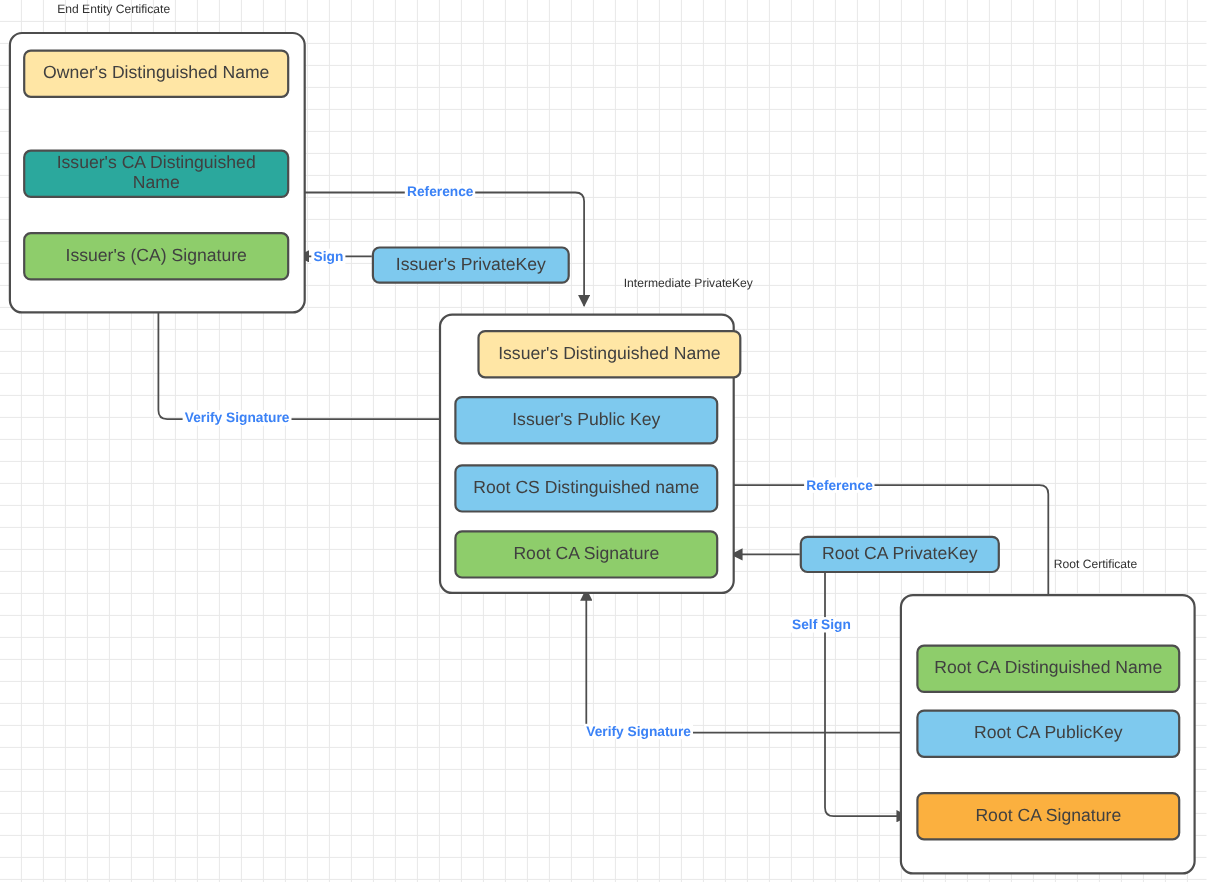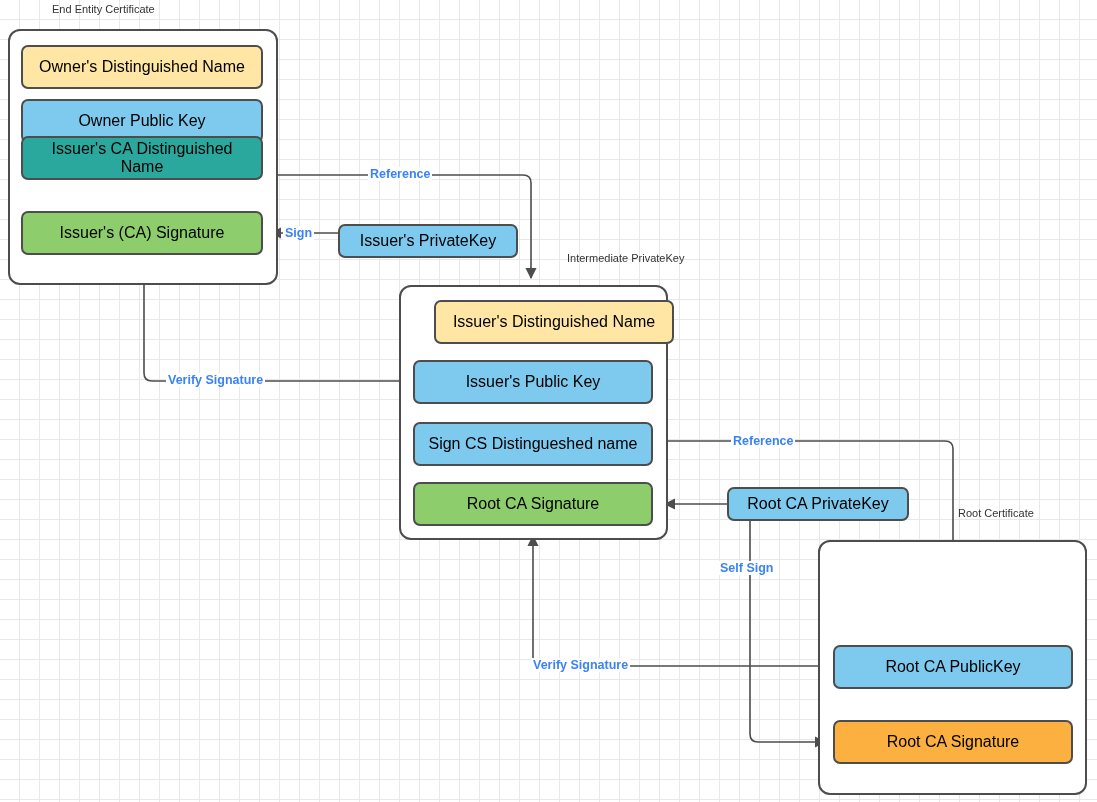--- a/index.html
+++ b/index.html
@@ -38,21 +38,21 @@
   }
   .field-box {
     position: absolute;
     box-sizing: border-box;
     border: 2.5px solid #4d4d4d;
     border-radius: 7px;
     display: flex;
     align-items: center;
     justify-content: center;
     text-align: center;
-    color: #000000;
+    color: #404040;
     font-size: 16px;
     line-height: 1.15;
     padding: 0 6px;
   }
   .caption {
     position: absolute;
     color: #333333;
     font-size: 11px;
     white-space: nowrap;
   }
@@ -96,33 +96,33 @@
 
   <div class="caption" style="left:52px; top:3px;">End Entity Certificate</div>
   <div class="caption" style="left:567px; top:252px;">Intermediate PrivateKey</div>
   <div class="caption" style="left:958px; top:507px;">Root Certificate</div>
 
   <div class="container-box" style="left:8px; top:29px; width:270px; height:256px;"></div>
   <div class="container-box" style="left:399px; top:285px; width:269px; height:255px;"></div>
   <div class="container-box" style="left:818px; top:540px; width:269px; height:255px;"></div>
 
   <div class="field-box" style="left:21px; top:45px; width:242px; height:44px; background:#ffe6a5;">Owner's Distinguished Name</div>
-  <div class="field-box" style="left:21px; top:99px; width:242px; height:44px; background:#7ec9ee;">Owner Public  Key</div>
   <div class="field-box" style="left:21px; top:136px; width:242px; height:44px; background:#2ba89d;">Issuer's CA Distinguished Name</div>
   <div class="field-box" style="left:21px; top:211px; width:242px; height:44px; background:#8ecd6b;">Issuer's (CA) Signature</div>
 
   <div class="field-box" style="left:338px; top:224px; width:180px; height:34px; background:#7ec9ee;">Issuer's PrivateKey</div>
 
   <div class="field-box" style="left:434px; top:300px; width:240px; height:44px; background:#ffe6a5;">Issuer's Distinguished Name</div>
   <div class="field-box" style="left:413px; top:360px; width:240px; height:44px; background:#7ec9ee;">Issuer's Public  Key</div>
-  <div class="field-box" style="left:413px; top:422px; width:240px; height:44px; background:#7ec9ee;">Sign CS Distingueshed name</div>
+  <div class="field-box" style="left:413px; top:422px; width:240px; height:44px; background:#7ec9ee;">Root CS Distinguished name</div>
   <div class="field-box" style="left:413px; top:482px; width:240px; height:44px; background:#8ecd6b;">Root CA Signature</div>
 
   <div class="field-box" style="left:727px; top:487px; width:182px; height:34px; background:#7ec9ee;">Root CA PrivateKey</div>
 
+  <div class="field-box" style="left:833px; top:586px; width:240px; height:44px; background:#8ecd6b;">Root CA Distinguished Name</div>
   <div class="field-box" style="left:833px; top:645px; width:240px; height:44px; background:#7ec9ee;">Root CA PublicKey</div>
   <div class="field-box" style="left:833px; top:720px; width:240px; height:44px; background:#fbb03f;">Root CA Signature</div>
 
   <div class="edge-label" style="left:368px; top:167px;">Reference</div>
   <div class="edge-label" style="left:283px; top:226px;">Sign</div>
   <div class="edge-label" style="left:166px; top:373px;">Verify Signature</div>
   <div class="edge-label" style="left:731px; top:434px;">Reference</div>
   <div class="edge-label" style="left:718px; top:561px;">Self Sign</div>
   <div class="edge-label" style="left:531px; top:658px;">Verify Signature</div>
 

